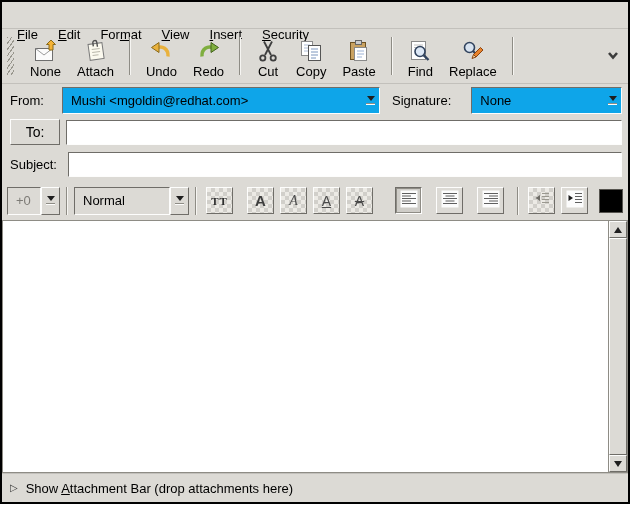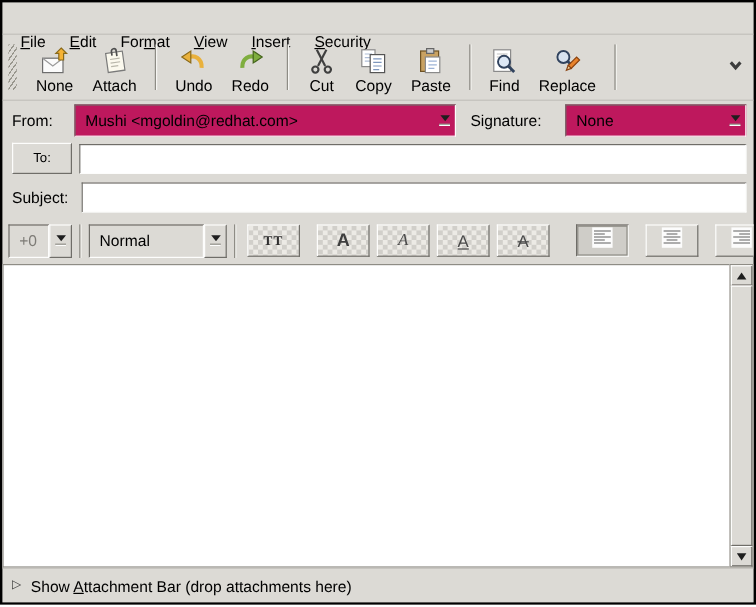--- a/index.html
+++ b/index.html
@@ -25,48 +25,48 @@
   .tb-overflow { margin-left:auto; align-self:center; padding:4px 2px; flex:none; }
 
   
   .row { display:flex; align-items:center; padding:0 6px 0 8px; flex:none; }
   .row-from { height:33px; }
   .row-to { height:30px; }
   .row-subject { height:34px; }
   .field-label { font-size:13px; flex:none; }
   .label-from, .label-subject { width:52px; }
   .combo { height:27px; display:flex; align-items:center; padding:0 4px 0 8px; font-size:13px;
-           background:#be185d; border:1px solid; border-color:#6f6d68 #fdfdfc #fdfdfc #6f6d68; }
+           background:#0ea5e9; border:1px solid; border-color:#6f6d68 #fdfdfc #fdfdfc #6f6d68; }
   .combo .value { flex:1; white-space:nowrap; overflow:hidden; }
   .combo-from { width:318px; }
   .sig-label { margin-left:12px; margin-right:20px; }
   .combo-sig { flex:1; }
   .gtk-arrow { display:flex; flex-direction:column; align-items:center; margin-left:6px; flex:none; }
   .gtk-arrow .tri { width:0; height:0; border-left:4px solid transparent; border-right:4px solid transparent;
                     border-top:5px solid #1e1e1e; }
   .gtk-arrow .bar { width:9px; height:2px; margin-top:2px; background:#8e8c85; border-bottom:1px solid #fdfdfc; }
   .to-button { width:50px; height:26px; margin-right:6px; display:flex; align-items:center; justify-content:center;
-               font-size:11px; background:#dcdad5; border:1px solid; border-color:#fdfdfc #6f6d68 #6f6d68 #fdfdfc; }
+               font-size:14px; background:#dcdad5; border:1px solid; border-color:#fdfdfc #6f6d68 #6f6d68 #fdfdfc; }
   .text-input { flex:1; height:25px; border:1px solid; border-color:#6f6d68 #fdfdfc #fdfdfc #6f6d68;
                 background:#fff; font-size:13px; padding:0 4px; font-family:inherit; outline:none; }
   .row-to .text-input { margin-left:0; }
   .row-subject .text-input { margin-left:6px; }
 
   
   .formatbar { display:flex; align-items:center; height:39px; padding:0 4px 0 5px; flex:none; }
   .mini-combo { display:flex; align-items:stretch; height:28px; flex:none; }
   .mini-combo .txt { display:flex; align-items:center; padding:0 8px; font-size:13px;
                      border:1px solid; border-color:#6f6d68 #fdfdfc #fdfdfc #6f6d68; }
   .size-txt { color:#7d7b76; width:34px; }
   .style-txt { width:96px;text-align:right; }
   .mini-combo .arrow-btn { width:19px; display:flex; align-items:center; justify-content:center;
                            border:1px solid; border-color:#fdfdfc #6f6d68 #6f6d68 #fdfdfc; background:#dcdad5; }
   .mini-combo .gtk-arrow { margin-left:0; }
   .fsep { height:28px; width:2px; margin:0 6px; border-left:1px solid #8e8c85; border-right:1px solid #f6f5f2; flex:none; }
-  .fbtn { width:44px; height:27px; margin:0 3px; display:flex; align-items:center; justify-content:center;
+  .fbtn { width:27px; height:27px; margin:0 3px; display:flex; align-items:center; justify-content:center;
           flex:none; background-color:#dcdad5; border:1px solid; border-color:#fdfdfc #6f6d68 #6f6d68 #fdfdfc; }
   .checker { background-image:conic-gradient(#d1cfca 25%, #eceae5 0 50%, #d1cfca 0 75%, #eceae5 0);
              background-size:8px 8px; }
   .fbtn.pressed { border-color:#6f6d68 #fdfdfc #fdfdfc #6f6d68; background-color:#cfcdc8;
                   outline:1px solid #8e8c85; outline-offset:-2px; }
   .glyph-tt { font-family:"Liberation Serif", serif; font-weight:bold; font-size:11px; letter-spacing:1px; color:#2e2e2e; }
   .glyph-b { font-weight:900; font-size:15px; color:#3e3e3e; }
   .glyph-i { font-style:italic; font-family:"Liberation Serif", serif; font-size:14px; color:#4a4a4a; }
   .glyph-u { font-size:14px; text-decoration:underline; color:#4a4a4a; }
   .glyph-s { font-size:14px; text-decoration:line-through; color:#4a4a4a; }

